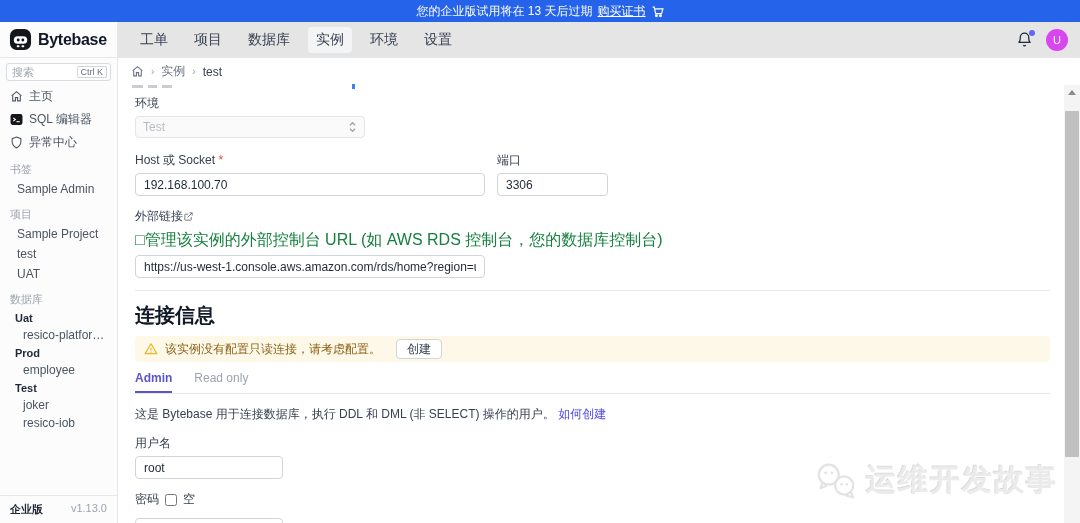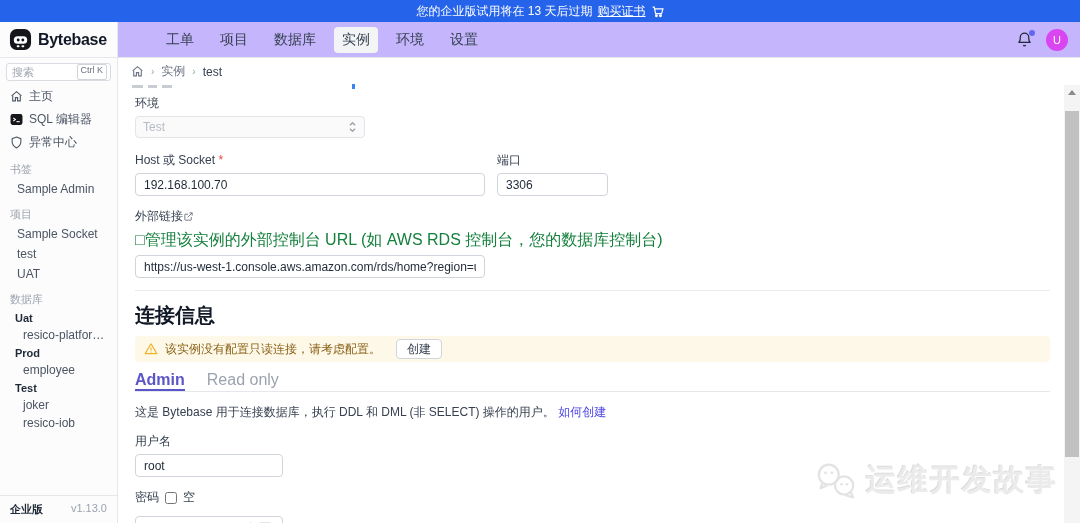--- a/index.html
+++ b/index.html
@@ -4,38 +4,38 @@
 <style>
   * { margin:0; padding:0; box-sizing:border-box; }
   html,body { width:1080px; height:523px; overflow:hidden; background:#fff;
     font-family:"Liberation Sans", sans-serif; }
   
   .trial-banner { height:22px; background:#2563eb; color:#fff; font-size:12px;
     display:flex; align-items:center; justify-content:center; gap:5px; }
   .trial-banner a { color:#fff; text-decoration:underline; cursor:pointer; }
   .cart { width:13px; height:13px; }
   
-  .header { height:36px; display:flex; align-items:stretch; border-bottom:1px solid #e5e7eb; background:#c4b5fd;gap:26px; }
+  .header { height:36px; display:flex; align-items:stretch; border-bottom:1px solid #e5e7eb; background:#e5e5e5; }
   .logo-area { width:118px; display:flex; align-items:center; gap:6px; padding-left:9px;
     border-right:1px solid #e5e7eb; background:#fcfcfc; flex:none; }
   .logo-text { font-size:16px; font-weight:700; color:#111827; letter-spacing:-0.3px; }
   .nav { display:flex; align-items:center; gap:10px; padding-left:14px; flex:1; }
   .nav-item { font-size:14px; color:#374151; padding:4px 8px; border-radius:4px; cursor:pointer; }
   .nav-item.active { background:#f3f4f6; font-weight:500; }
   .header-right { display:flex; align-items:center; gap:12px; padding-right:12px; }
   .bell-wrap { position:relative; width:18px; height:18px; }
   .noti-dot { position:absolute; top:-1px; right:-1px; width:6px; height:6px; border-radius:50%; background:#6366f1; }
   .avatar { width:22px; height:22px; border-radius:50%; background:#d946ef; color:#fff;
     font-size:11px; display:flex; align-items:center; justify-content:center; }
   
   .body-row { display:flex; height:465px; }
   .sidebar { width:118px; flex:none; border-right:1px solid #e5e7eb; background:#fcfcfc;
     display:flex; flex-direction:column; font-size:12px; color:#4b5563; overflow:hidden; }
   .search-box { margin:5px 6px 4px; height:18px; border:1px solid #d9dce1; border-radius:3px;
-    background:#fff; display:flex; padding:0 3px 0 5px; gap:3px; }
+    background:#fff; display:flex; align-items:center; padding:0 3px 0 5px; gap:3px; }
   .search-box input { border:none; outline:none; width:100%; font-size:11px; color:#374151;
     font-family:"Liberation Sans", sans-serif; min-width:0; }
   .search-box input::placeholder { color:#9ca3af; }
   .kbd { font-size:9px; color:#6b7280; border:1px solid #d1d5db; border-radius:2px;
     padding:0 3px; background:#fff; white-space:nowrap; }
   .side-item { display:flex; align-items:center; gap:6px; padding:3px 10px; cursor:pointer; }
   .side-item svg { flex:none; }
   .sec-title { font-size:11px; color:#9ca3af; padding:8px 10px 2px; }
   .sec-item { padding:3px 10px 3px 17px; cursor:pointer; color:#4b5563; white-space:nowrap;
     overflow:hidden; text-overflow:ellipsis; }
@@ -70,21 +70,21 @@
   .ext-desc { font-size:16px; color:#15803d; margin:5px 0 4px; }
   .divider { border-top:1px solid #e8eaed; width:915px; margin-top:12px; }
   .sec-heading { font-size:20px; font-weight:600; color:#111827; margin-top:11px; }
   .warn-banner { margin-top:7px; width:915px; height:26px; background:#fdf8e8; border-radius:4px;
     display:flex; align-items:center; gap:7px; padding:0 9px; }
   .warn-text { font-size:12px; color:#8a6116; }
   .btn { background:#fff; border:1px solid #d1d5db; border-radius:4px; font-size:12px;
     color:#374151; padding:2px 10px; cursor:pointer; font-family:"Liberation Sans", sans-serif; }
   .warn-banner .btn { margin-left:8px; height:20px; padding:0 10px; }
   .tabs { margin-top:9px; width:915px; border-bottom:1px solid #e5e7eb; display:flex; gap:22px; }
-  .tab { font-size:16px; padding-bottom:0; cursor:pointer; }
+  .tab { font-size:12px; padding-bottom:6px; cursor:pointer; }
   .tab.active { color:#5a55c9; font-weight:600; border-bottom:2px solid #5a55c9; }
   .tab.inactive { color:#9ca3af; }
   .desc-line { font-size:12px; color:#374151; margin-top:12px; }
   .link { color:#4f46e5; cursor:pointer; }
   .pwd-label-row { display:flex; align-items:center; gap:6px; font-size:12px; color:#374151; margin-bottom:10px; }
   .pwd-label-row input[type=checkbox] { width:12px; height:12px; accent-color:#fff;
     border:1px solid #d1d5db; }
   
   .watermark { position:absolute; right:22px; bottom:22px; display:flex; align-items:center; gap:8px;
     pointer-events:none; }
@@ -168,21 +168,21 @@
       <svg width="13" height="13" viewBox="0 0 24 24" fill="none" stroke="#4b5563" stroke-width="2">
         <path d="M12 2l8 3v6c0 5-3.5 8.5-8 11-4.5-2.5-8-6-8-11V5z"></path>
       </svg>
       <span>异常中心</span>
     </div>
 
     <div class="sec-title">书签</div>
     <div class="sec-item">Sample Admin</div>
 
     <div class="sec-title">项目</div>
-    <div class="sec-item">Sample Socket</div>
+    <div class="sec-item">Sample Project</div>
     <div class="sec-item">test</div>
     <div class="sec-item">UAT</div>
 
     <div class="sec-title">数据库</div>
     <div class="env-name">Uat</div>
     <div class="db-item">resico-platform-new-...</div>
     <div class="env-name">Prod</div>
     <div class="db-item">employee</div>
     <div class="env-name">Test</div>
     <div class="db-item">joker</div>

